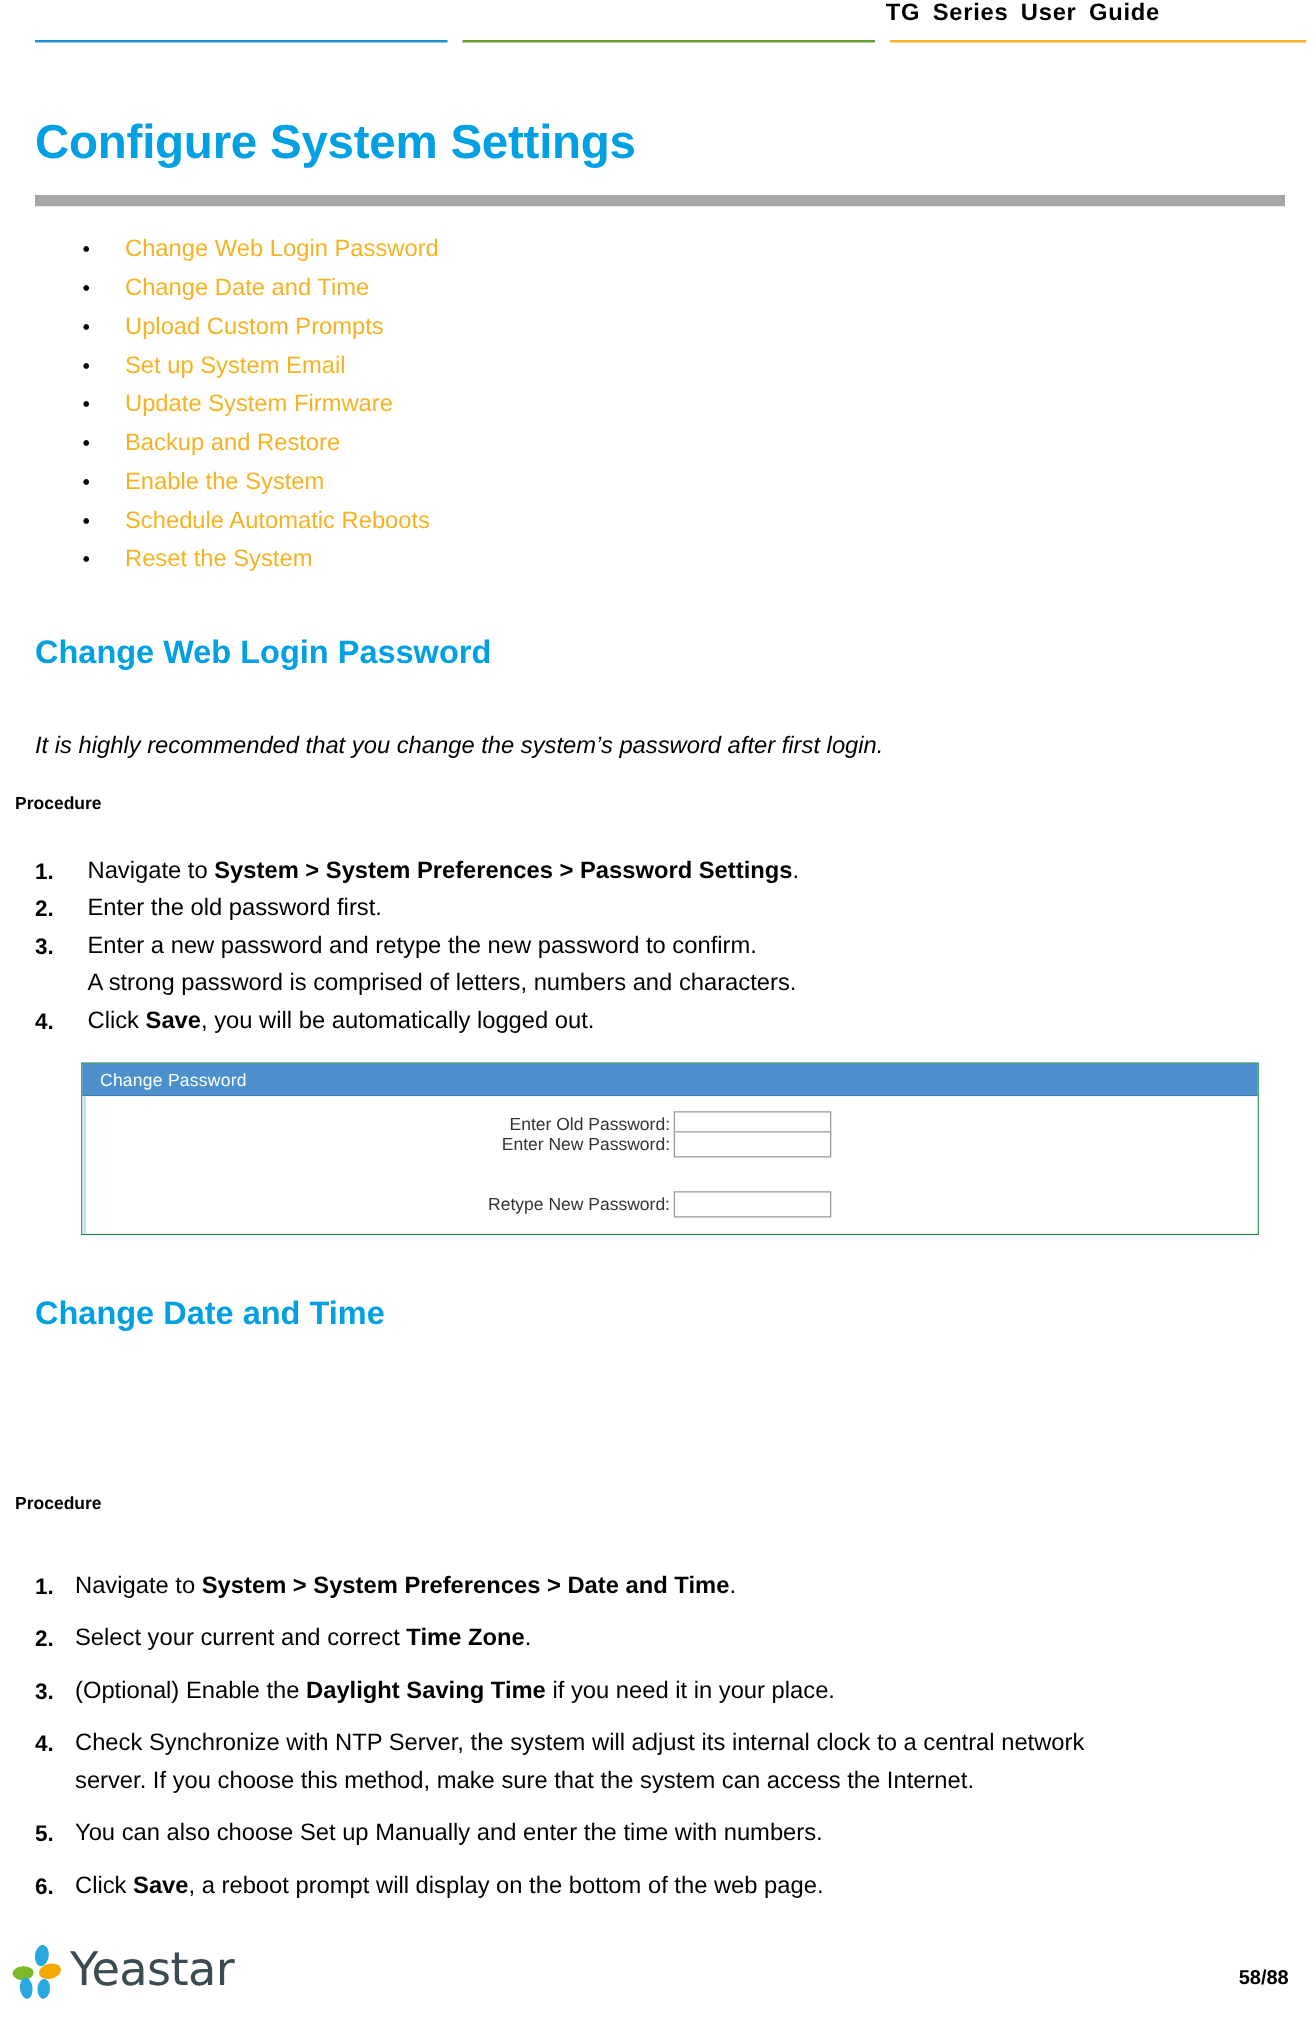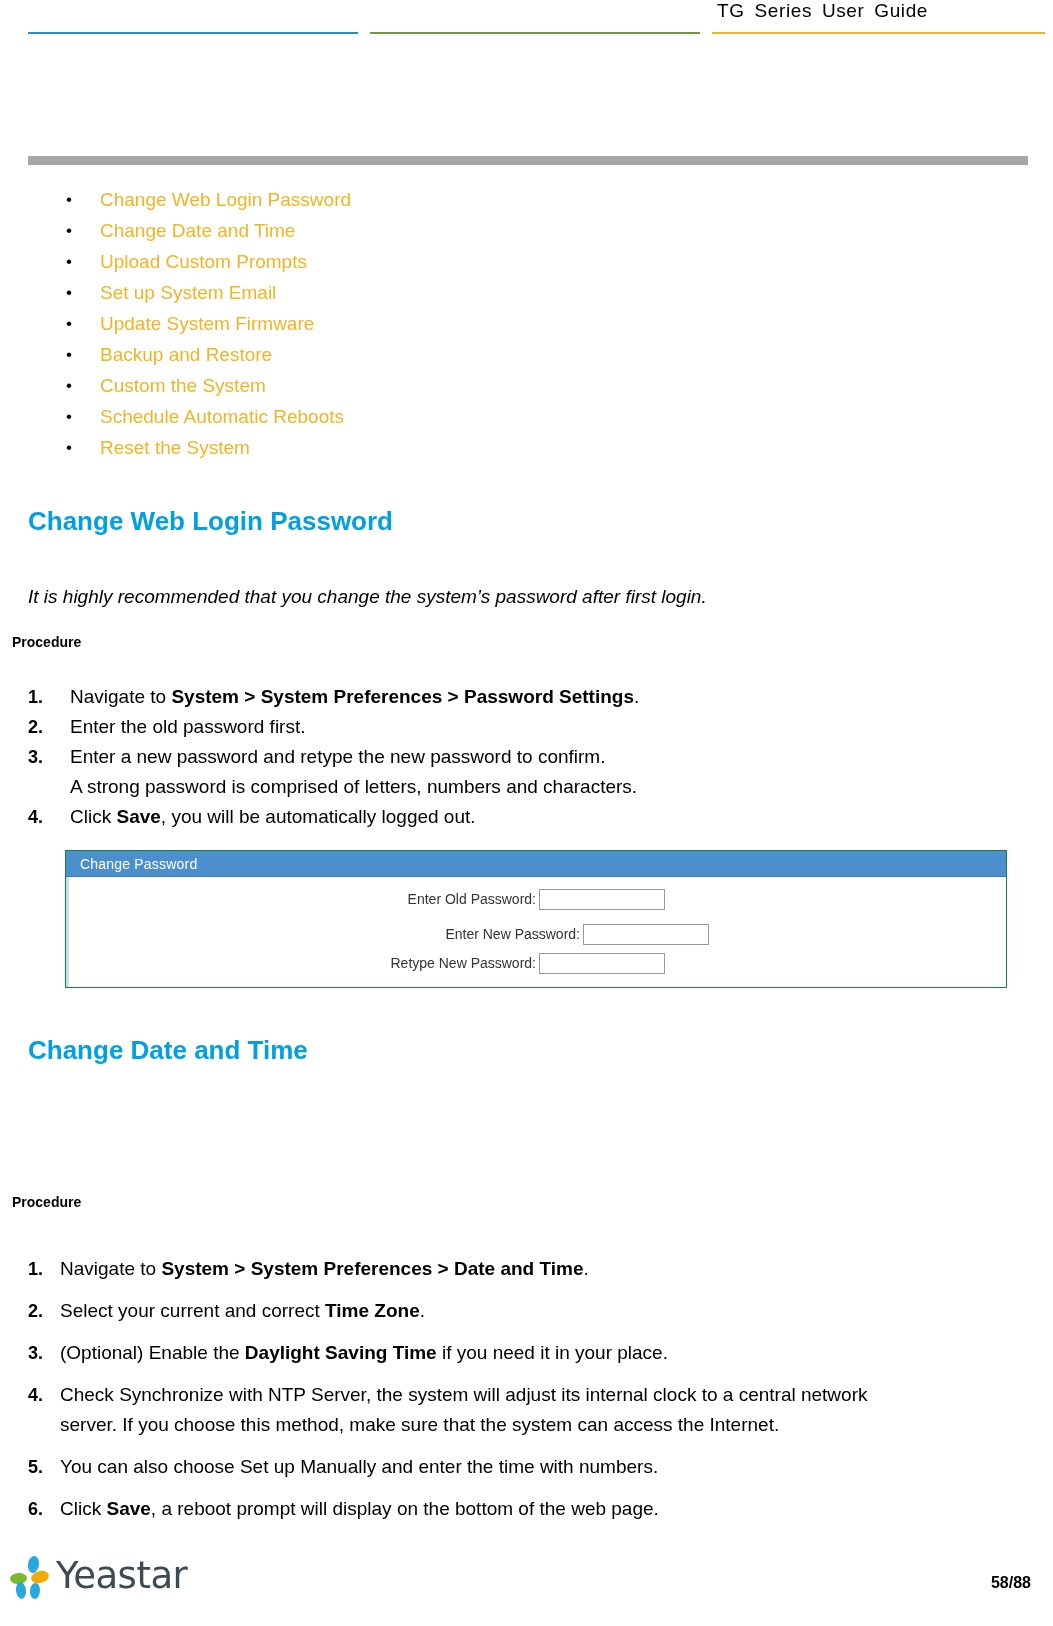--- a/index.html
+++ b/index.html
@@ -20,20 +20,21 @@
     box-sizing: border-box;
   }
 
   
   .header {
     position: absolute;
     top: 0;
     left: 0;
     width: 936px;
     height: 46px;
+    font-weight: bold;
   }
   .header-title {
     position: absolute;
     top: 0px;
     right: 8px;
     font-size: 19px;
     letter-spacing: 0.6px;
     color: #000000;
     white-space: nowrap;
     word-spacing: 4px;
@@ -273,20 +274,21 @@
     <div class="header-title">TG Series User Guide</div>
     <div class="rule-row">
       <div class="rule rule-blue"></div>
       <div class="rule rule-gap"></div>
       <div class="rule rule-green"></div>
       <div class="rule rule-gap"></div>
       <div class="rule rule-orange"></div>
     </div>
   </div>
 
+  <div class="doc-title">Configure System Settings</div>
   <div class="title-bar"></div>
 
   <div class="toc">
     <div class="toc-item">
       <span class="toc-bullet">•</span>
       <span>Change Web Login Password</span>
     </div>
     <div class="toc-item">
       <span class="toc-bullet">•</span>
       <span>Change Date and Time</span>
@@ -302,21 +304,21 @@
     <div class="toc-item">
       <span class="toc-bullet">•</span>
       <span>Update System Firmware</span>
     </div>
     <div class="toc-item">
       <span class="toc-bullet">•</span>
       <span>Backup and Restore</span>
     </div>
     <div class="toc-item">
       <span class="toc-bullet">•</span>
-      <span>Custom the System</span>
+      <span>Enable the System</span>
     </div>
     <div class="toc-item">
       <span class="toc-bullet">•</span>
       <span>Schedule Automatic Reboots</span>
     </div>
     <div class="toc-item">
       <span class="toc-bullet">•</span>
       <span>Reset the System</span>
     </div>
   </div>
@@ -349,21 +351,21 @@
 
   <div class="shot">
     <div class="shot-titlebar">
       <span class="shot-title">Change Password</span>
     </div>
     <div class="shot-body">
       <div class="field-row" style="top:10px;">
         <span class="field-label">Enter Old Password:</span>
         <span class="field-input"></span>
       </div>
-      <div class="field-row" style="top:45px;margin-left:44px;">
+      <div class="field-row" style="top:26px;">
         <span class="field-label">Enter New Password:</span>
         <span class="field-input"></span>
       </div>
       <div class="field-row" style="top:74px;">
         <span class="field-label">Retype New Password:</span>
         <span class="field-input"></span>
       </div>
     </div>
   </div>
 

